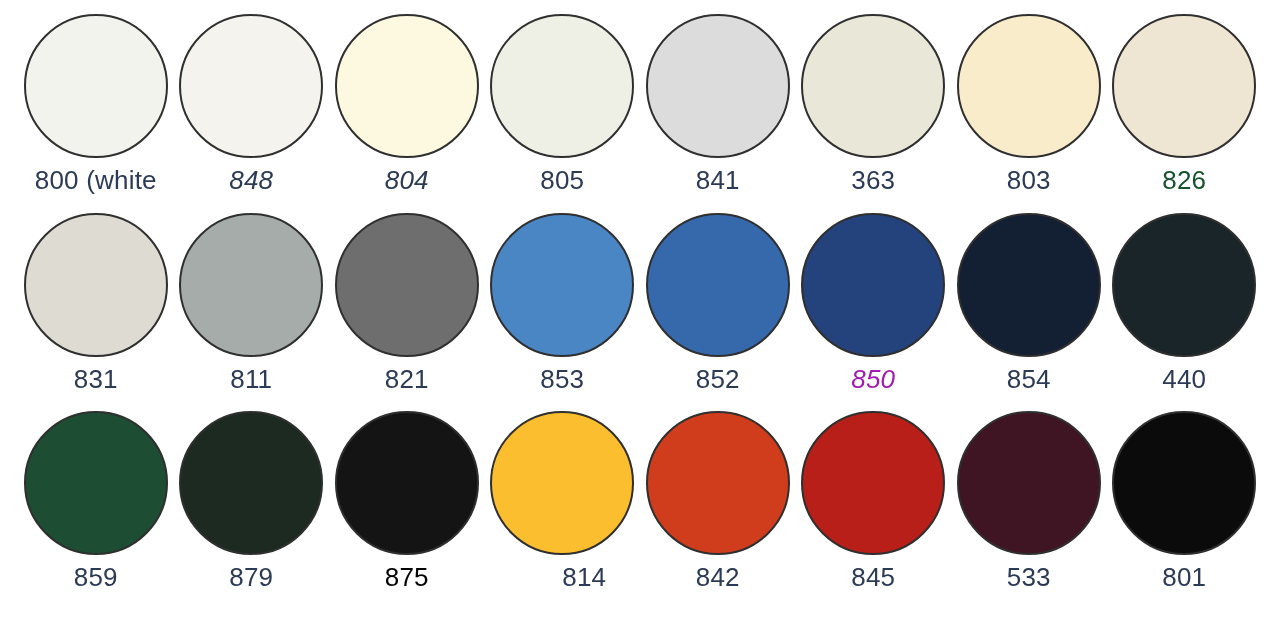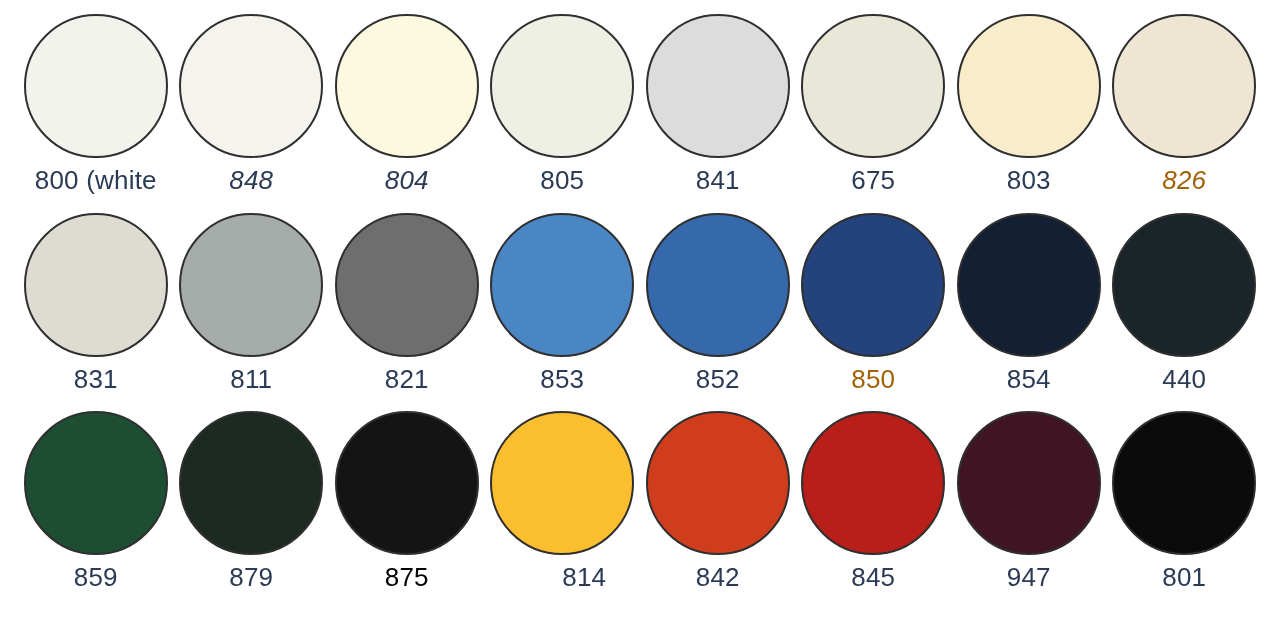--- a/index.html
+++ b/index.html
@@ -68,29 +68,29 @@
     <div class="swatch-cell">
       <div class="swatch-circle" style="background: rgb(238, 240, 229); border-color: rgb(47, 47, 47);"></div>
       <div class="swatch-label" style="color: rgb(43, 58, 85);">805</div>
     </div>
     <div class="swatch-cell">
       <div class="swatch-circle" style="background: rgb(220, 220, 220); border-color: rgb(47, 47, 47);"></div>
       <div class="swatch-label" style="color: rgb(43, 58, 85);">841</div>
     </div>
     <div class="swatch-cell">
       <div class="swatch-circle" style="background: rgb(233, 231, 216); border-color: rgb(47, 47, 47);"></div>
-      <div class="swatch-label" style="color: rgb(43, 58, 85);">675</div>
+      <div class="swatch-label" style="color: rgb(43, 58, 85);">363</div>
     </div>
     <div class="swatch-cell">
       <div class="swatch-circle" style="background: rgb(248, 236, 203); border-color: rgb(47, 47, 47);"></div>
       <div class="swatch-label" style="color: rgb(43, 58, 85);">803</div>
     </div>
     <div class="swatch-cell">
       <div class="swatch-circle" style="background: rgb(238, 230, 210); border-color: rgb(47, 47, 47);"></div>
-      <div class="swatch-label" style="color: #a16207; font-style: italic;">826</div>
+      <div class="swatch-label" style="color: #14532d;">826</div>
     </div>
     <div class="swatch-cell">
       <div class="swatch-circle" style="background: rgb(222, 219, 210); border-color: rgb(47, 47, 47);"></div>
       <div class="swatch-label" style="color: rgb(43, 58, 85);">831</div>
     </div>
     <div class="swatch-cell">
       <div class="swatch-circle" style="background: rgb(165, 172, 170); border-color: rgb(47, 47, 47);"></div>
       <div class="swatch-label" style="color: rgb(43, 58, 85);">811</div>
     </div>
     <div class="swatch-cell">
@@ -100,21 +100,21 @@
     <div class="swatch-cell">
       <div class="swatch-circle" style="background: rgb(74, 133, 196); border-color: rgb(47, 47, 47);"></div>
       <div class="swatch-label" style="color: rgb(43, 58, 85);">853</div>
     </div>
     <div class="swatch-cell">
       <div class="swatch-circle" style="background: rgb(53, 105, 172); border-color: rgb(47, 47, 47);"></div>
       <div class="swatch-label" style="color: rgb(43, 58, 85);">852</div>
     </div>
     <div class="swatch-cell">
       <div class="swatch-circle" style="background: rgb(36, 66, 124); border-color: rgb(47, 47, 47);"></div>
-      <div class="swatch-label" style="color: #a16207;">850</div>
+      <div class="swatch-label" style="color: #a21caf; font-style: italic;">850</div>
     </div>
     <div class="swatch-cell">
       <div class="swatch-circle" style="background: rgb(19, 31, 51); border-color: rgb(47, 47, 47);"></div>
       <div class="swatch-label" style="color: rgb(43, 58, 85);">854</div>
     </div>
     <div class="swatch-cell">
       <div class="swatch-circle" style="background: rgb(26, 37, 41); border-color: rgb(47, 47, 47);"></div>
       <div class="swatch-label" style="color: rgb(43, 58, 85);">440</div>
     </div>
     <div class="swatch-cell">
@@ -136,19 +136,19 @@
     <div class="swatch-cell">
       <div class="swatch-circle" style="background: rgb(207, 61, 28); border-color: rgb(47, 47, 47);"></div>
       <div class="swatch-label" style="color: rgb(43, 58, 85);">842</div>
     </div>
     <div class="swatch-cell">
       <div class="swatch-circle" style="background: rgb(183, 31, 24); border-color: rgb(47, 47, 47);"></div>
       <div class="swatch-label" style="color: rgb(43, 58, 85);">845</div>
     </div>
     <div class="swatch-cell">
       <div class="swatch-circle" style="background: rgb(64, 21, 35); border-color: rgb(47, 47, 47);"></div>
-      <div class="swatch-label" style="color: rgb(43, 58, 85);">947</div>
+      <div class="swatch-label" style="color: rgb(43, 58, 85);">533</div>
     </div>
     <div class="swatch-cell">
       <div class="swatch-circle" style="background: rgb(11, 11, 11); border-color: rgb(47, 47, 47);"></div>
       <div class="swatch-label" style="color: rgb(43, 58, 85);">801</div>
     </div>
   </div>
 
 </body></html>

